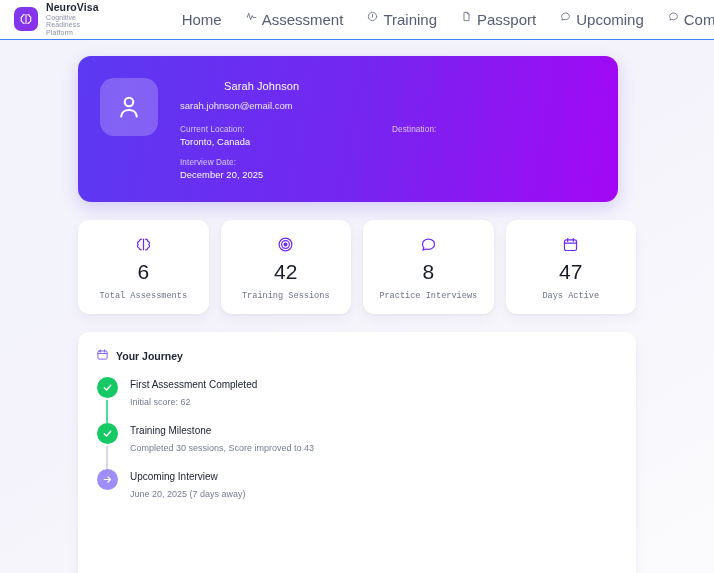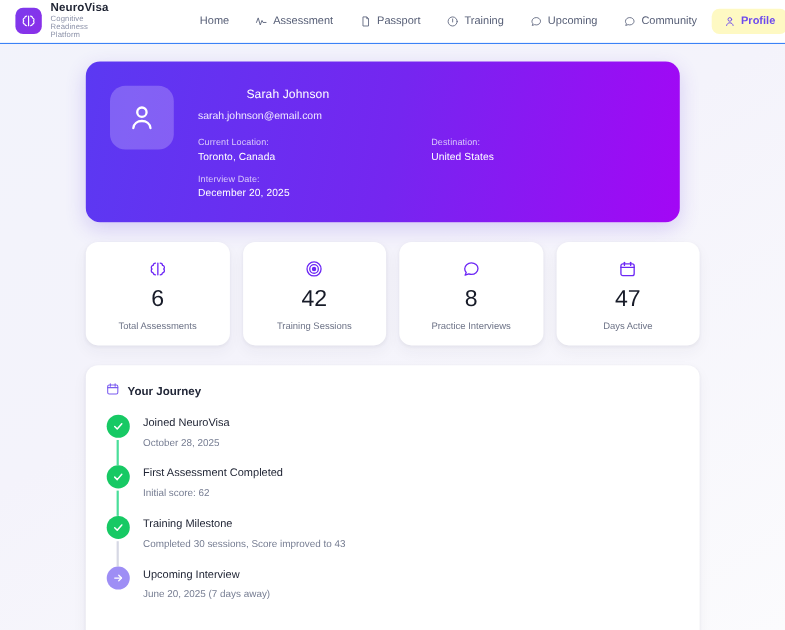--- a/index.html
+++ b/index.html
@@ -36,24 +36,24 @@
   .brand-name {
     font-size: 10.5px; font-weight: 700; color: #1f2433; letter-spacing: .1px;
   }
   .brand-tag { font-size: 7px; color: #8b91a8; letter-spacing: .1px; }
 
   .nav-links {
     display: flex; align-items: center; gap: 2px;
     margin-left: 56px;
   }
   .nav-item {
-    display: flex; align-items: flex-end; gap: 5px;
+    display: flex; align-items: flex-start; gap: 5px;
     padding: 6px 11px;
     border-radius: 7px;
-    font-size: 10px;
+    font-size: 15px;
     color: #555d75;
     white-space: nowrap;
     cursor: pointer;
   }
   .nav-item svg { display: block; }
   .nav-item.active { background: #fef9c3; color: #6d4aee; font-weight: 600; }
 
   
   .page { padding: 16px 0 0 0; }
 
@@ -101,21 +101,21 @@
     padding: 14px 8px 13px;
     text-align: center;
     box-shadow: 0 1px 3px rgba(35,40,80,.055), 0 6px 14px rgba(35,40,80,.045);
   }
   .stat-icon { height: 20px; display: flex; align-items: center; justify-content: center; }
   .stat-value {
     font-size: 21px; color: #171b28; font-weight: 400;
     margin-top: 7px; line-height: 1;
   }
   .stat-label { font-size: 8.6px; color: #6b7häufig; }
-  .stat-label { color: #6d7387; margin-top: 9px; }
+  .stat-label { color: #6d7387; margin-top: 9px; font-family: Liberation Mono, monospace; }
 
   
   .journey-card {
     background: #fff;
     border-radius: 11px;
     margin: 18px 78px 0 78px;
     padding: 15px 18px 18px;
     box-shadow: 0 1px 3px rgba(35,40,80,.055), 0 6px 14px rgba(35,40,80,.045);
     min-height: 260px;
   }
@@ -176,36 +176,36 @@
       <span>
         <svg width="11" height="11" viewBox="0 0 24 24" fill="none" stroke="#636b82" stroke-width="1.9" stroke-linecap="round" stroke-linejoin="round">
             <path d="M2.5 14 6 5l4 14 3.5-9 2 4h6"></path>
           </svg>
       </span>
       <span>Assessment</span>
     </div>
 
     <div class="nav-item">
       <span>
+        <svg width="11" height="11" viewBox="0 0 24 24" fill="none" stroke="#636b82" stroke-width="1.8" stroke-linecap="round">
+            <circle cx="12" cy="12" r="9"></circle>
+            <path d="M12 7v6"></path>
+          </svg>
+      </span>
+      <span>Training</span>
+    </div>
+
+    <div class="nav-item">
+      <span>
         <svg width="11" height="11" viewBox="0 0 24 24" fill="none" stroke="#636b82" stroke-width="1.8" stroke-linejoin="round">
             <path d="M14 3H6.5v18h11V6.5z"></path>
             <path d="M14 3v3.5h3.5"></path>
           </svg>
       </span>
       <span>Passport</span>
-    </div>
-
-    <div class="nav-item">
-      <span>
-        <svg width="11" height="11" viewBox="0 0 24 24" fill="none" stroke="#636b82" stroke-width="1.8" stroke-linecap="round">
-            <circle cx="12" cy="12" r="9"></circle>
-            <path d="M12 7v6"></path>
-          </svg>
-      </span>
-      <span>Training</span>
     </div>
 
     <div class="nav-item">
       <span>
         <svg width="11" height="11" viewBox="0 0 24 24" fill="none" stroke="#636b82" stroke-width="1.8" stroke-linejoin="round">
             <path d="M20.5 11.5c0 4.1-3.8 7.4-8.5 7.4-1.2 0-2.3-.2-3.3-.6L4 20l1.4-3.4c-1.2-1.3-1.9-3-1.9-4.9 0-4.1 3.8-7.4 8.5-7.4s8.5 3.3 8.5 7.2z"></path>
           </svg>
       </span>
       <span>Upcoming</span>
     </div>
@@ -243,21 +243,20 @@
     <div class="pc-body">
       <div class="pc-name">Sarah Johnson</div>
       <div class="pc-email">sarah.johnson@email.com</div>
       <div class="pc-grid">
         <div>
           <div class="pc-label">Current Location:</div>
           <div class="pc-value">Toronto, Canada</div>
         </div>
         <div>
           <div class="pc-label">Destination:</div>
-          <div class="pc-value">United States</div>
         </div>
         <div>
           <div class="pc-label">Interview Date:</div>
           <div class="pc-value">December 20, 2025</div>
         </div>
       </div>
     </div>
   </div>
 
   <div class="stats">
@@ -316,46 +315,32 @@
           <rect x="3.5" y="5.5" width="17" height="15" rx="2.5"></rect>
           <path d="M3.5 10h17"></path>
             <path d="M8 3.5v4"></path>
             <path d="M16 3.5v4"></path>
         </svg>
       </span>
       <span class="journey-title">Your Journey</span>
     </div>
 
     <div class="timeline">
+
 
       <div class="tl-item">
         <div class="tl-marker-wrap">
           <div class="tl-dot done">
             <svg width="11" height="11" viewBox="0 0 24 24" fill="none" stroke="#ffffff" stroke-width="3" stroke-linecap="round" stroke-linejoin="round">
                 <path d="M5 12.5 10 17.5 19 7"></path>
               </svg>
           </div>
           <div class="tl-line"></div>
         </div>
         <div class="tl-content">
-          <div class="tl-heading">Joined NeuroVisa</div>
-          <div class="tl-sub">October 28, 2025</div>
-        </div>
-      </div>
-
-      <div class="tl-item">
-        <div class="tl-marker-wrap">
-          <div class="tl-dot done">
-            <svg width="11" height="11" viewBox="0 0 24 24" fill="none" stroke="#ffffff" stroke-width="3" stroke-linecap="round" stroke-linejoin="round">
-                <path d="M5 12.5 10 17.5 19 7"></path>
-              </svg>
-          </div>
-          <div class="tl-line"></div>
-        </div>
-        <div class="tl-content">
           <div class="tl-heading">First Assessment Completed</div>
           <div class="tl-sub">Initial score: 62</div>
         </div>
       </div>
 
       <div class="tl-item">
         <div class="tl-marker-wrap">
           <div class="tl-dot done">
             <svg width="11" height="11" viewBox="0 0 24 24" fill="none" stroke="#ffffff" stroke-width="3" stroke-linecap="round" stroke-linejoin="round">
                 <path d="M5 12.5 10 17.5 19 7"></path>

